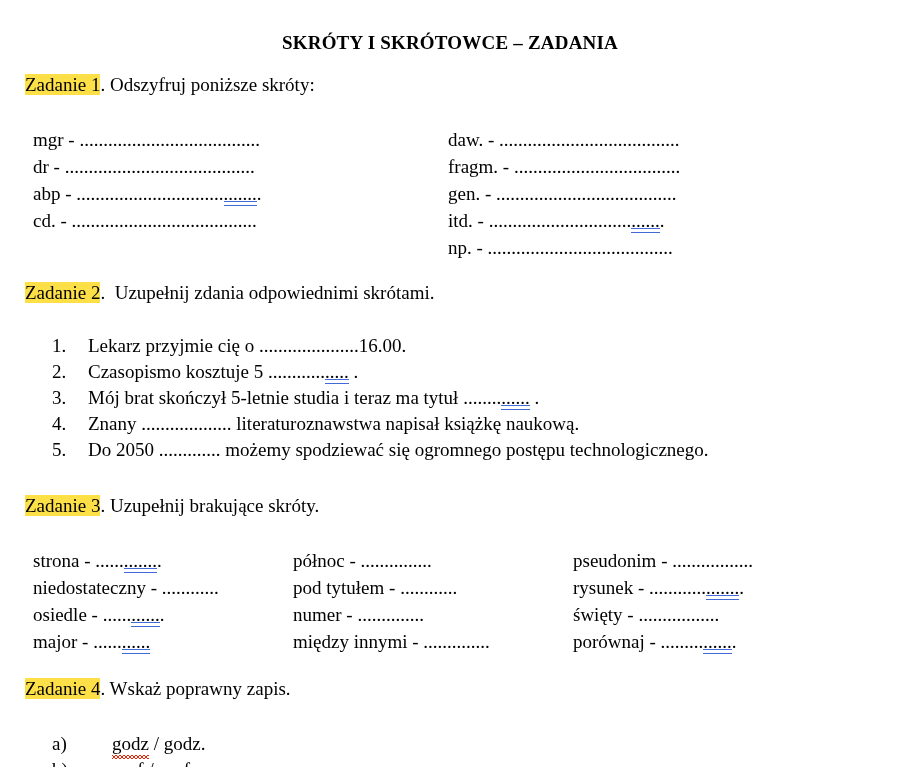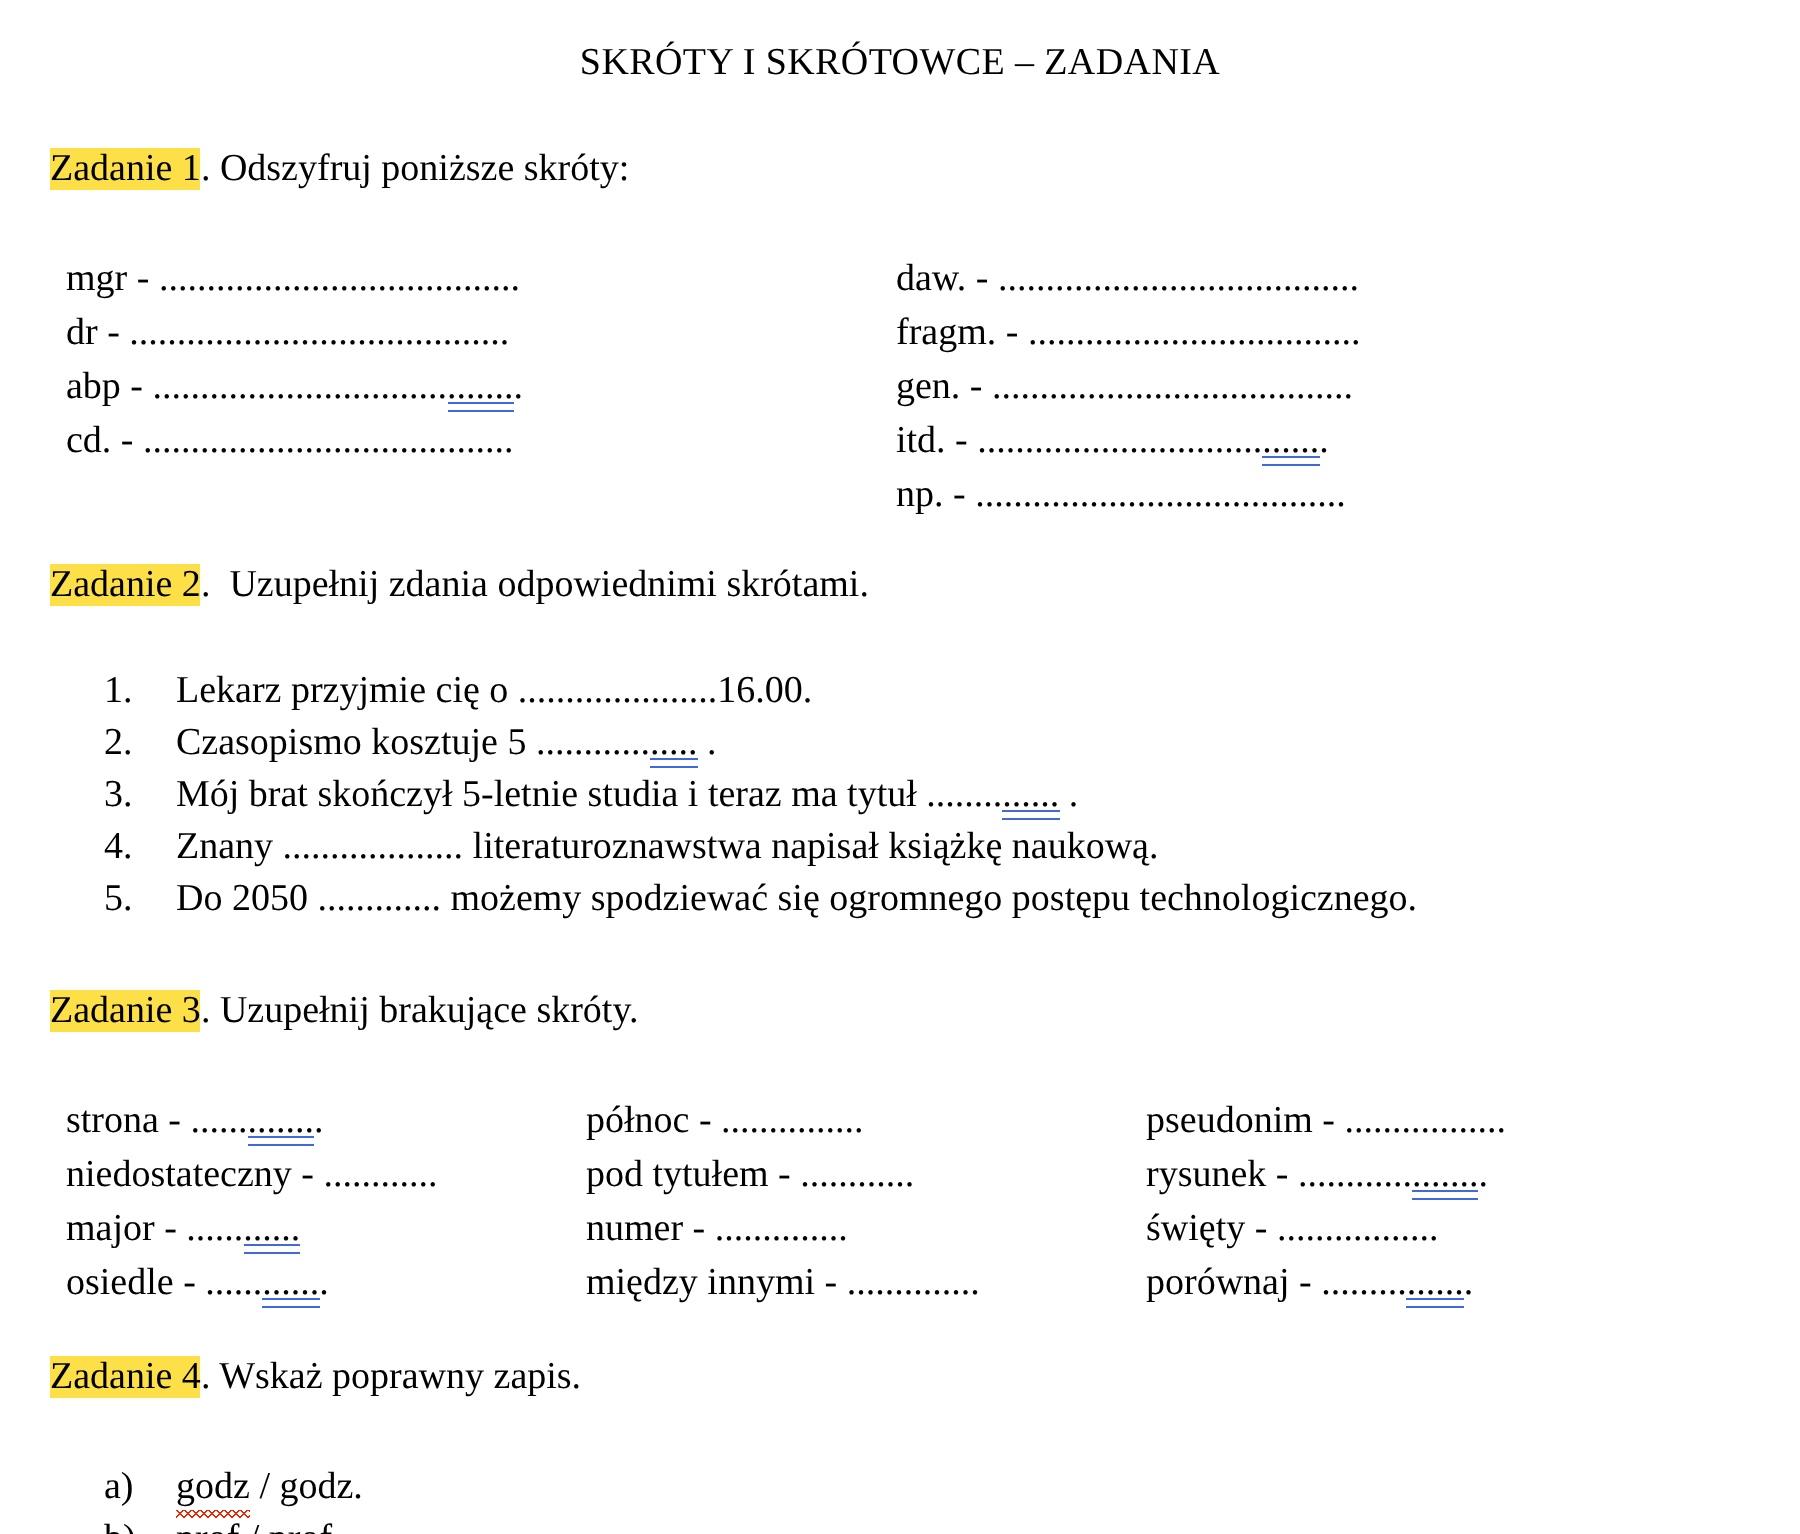--- a/index.html
+++ b/index.html
@@ -18,25 +18,25 @@
   .page {
     position: relative;
     width: 900px;
     height: 767px;
     box-sizing: border-box;
   }
 
   
   .doc-title {
     text-align: center;
-    font-weight: normal;
+    font-weight: bold;
     font-size: 19px;
     letter-spacing: 0.2px;
     margin: 0;
-    padding-top: 21px;
+    padding-top: 32px;
     padding-bottom: 0;
   }
 
   
   .task-heading {
     font-size: 19px;
     margin: 0;
     padding-left: 25px;
     white-space: pre;
   }
@@ -115,20 +115,21 @@
     right: 0;
     bottom: 1px;
     height: 3px;
     border-top: 1px solid #4169d8;
     border-bottom: 1px solid #4169d8;
   }
   
   .smark {
     position: relative;
     display: inline-block;
+    margin-left: 24px;
   }
   .smark::after {
     content: "";
     position: absolute;
     left: 0;
     right: 0;
     bottom: -2px;
     height: 4px;
     background-image:
       linear-gradient(45deg, transparent 45%, #ee2200 45%, #ee2200 58%, transparent 58%),
@@ -189,22 +190,22 @@
   </ol>
 
   <div class="sec-h3">
     <div class="task-heading"><span class="hl">Zadanie 3</span><span>. Uzupełnij brakujące skróty.</span></div>
   </div>
 
   <div class="ex3 cols3">
     <div class="c1">
       <div class="dots-line"><span>strona - </span><span>......</span><span class="gmark">.......</span><span>.</span></div>
       <div class="dots-line"><span>niedostateczny - </span><span>............</span><span></span></div>
+      <div class="dots-line"><span>osiedle - </span><span>......</span><span class="gmark">......</span><span>.</span></div>
       <div class="dots-line"><span>major - </span><span>......</span><span class="gmark">......</span><span></span></div>
-      <div class="dots-line"><span>osiedle - </span><span>......</span><span class="gmark">......</span><span>.</span></div>
     </div>
 
     <div class="c2">
       <div class="dots-line"><span>północ - </span><span>...............</span><span></span></div>
       <div class="dots-line"><span>pod tytułem - </span><span>............</span><span></span></div>
       <div class="dots-line"><span>numer - </span><span>..............</span><span></span></div>
       <div class="dots-line"><span>między innymi - </span><span>..............</span><span></span></div>
     </div>
 
     <div class="c3">

